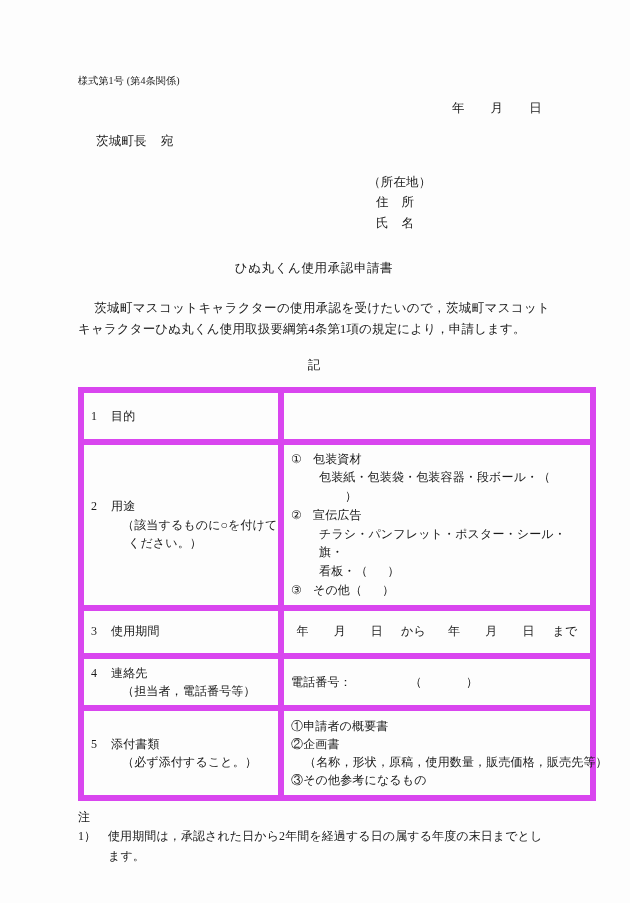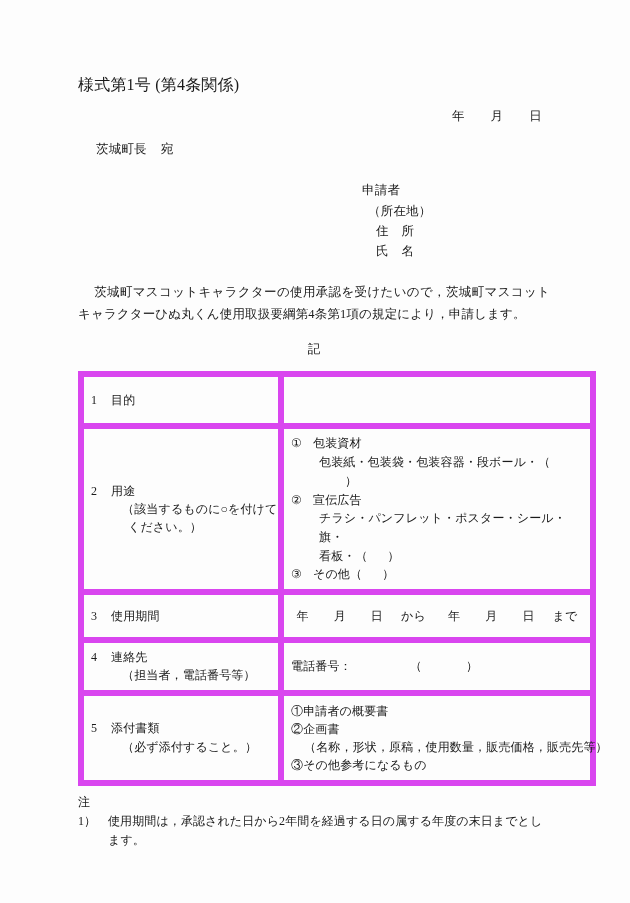--- a/index.html
+++ b/index.html
@@ -22,21 +22,21 @@
   }
 
   .doc-body {
     position: absolute;
     left: 78px;
     top: 74px;
     width: 472px;
   }
 
   .form-no {
-    font-size: 16px;
+    font-size: 10px;
     line-height: 1.4;
     letter-spacing: 0.2px;
   }
 
   .date-line {
     margin-top: 12px;
     text-align: right;
     padding-right: 8px;
     font-size: 12.5px;
     letter-spacing: 0.2px;
@@ -184,26 +184,26 @@
 
     <div class="date-line">
       <span>年</span><span class="sp"></span><span>月</span><span class="sp"></span><span>日</span>
     </div>
 
     <div class="recipient">
       <span>茨城町長</span><span class="gap"></span><span>宛</span>
     </div>
 
     <div class="applicant">
-      <div class="ln">申請者</div>
       <div class="ln ind1">（所在地）</div>
       <div class="ln ind2">住　所</div>
       <div class="ln ind2">氏　名</div>
     </div>
 
+    <div class="doc-title">ひぬ丸くん使用承認申請書</div>
 
     <div class="lead"><span class="indent"></span><span>茨城町マスコットキャラクターの使用承認を受けたいので，茨城町マスコットキャラクターひぬ丸くん使用取扱要綱第4条第1項の規定により，申請します。</span></div>
 
     <div class="ki">記</div>
 
     <table class="form-table">
       <tbody>
         <tr class="row-purpose">
           <td class="label-col">
             <span class="lbl-main"><span class="num">1</span><span>目的</span></span>

